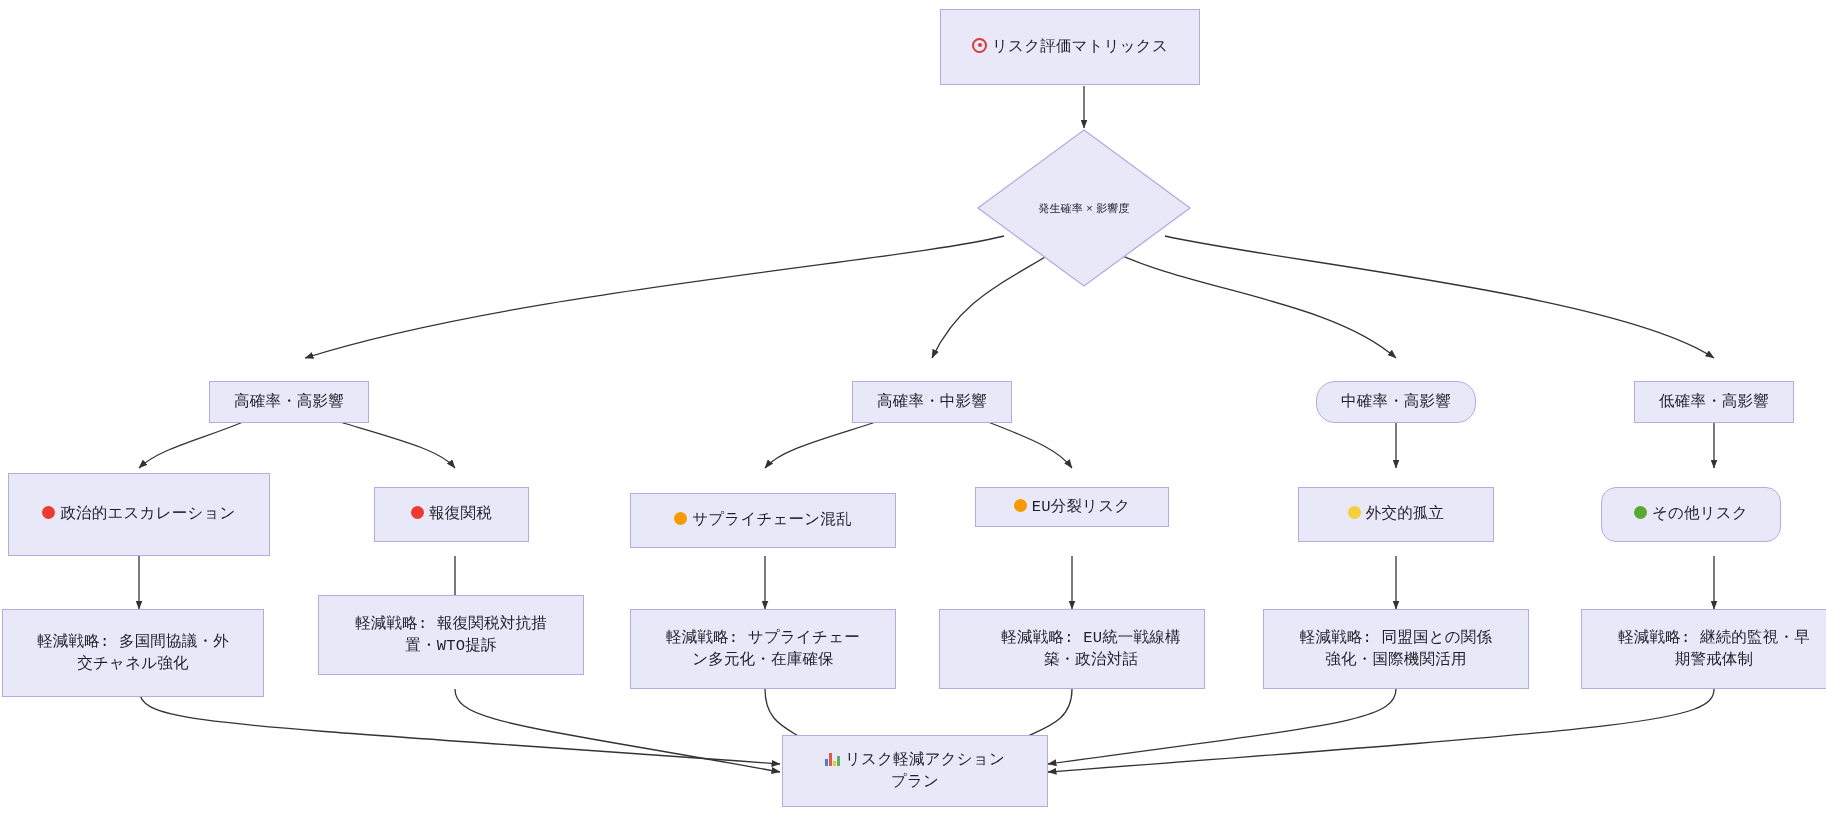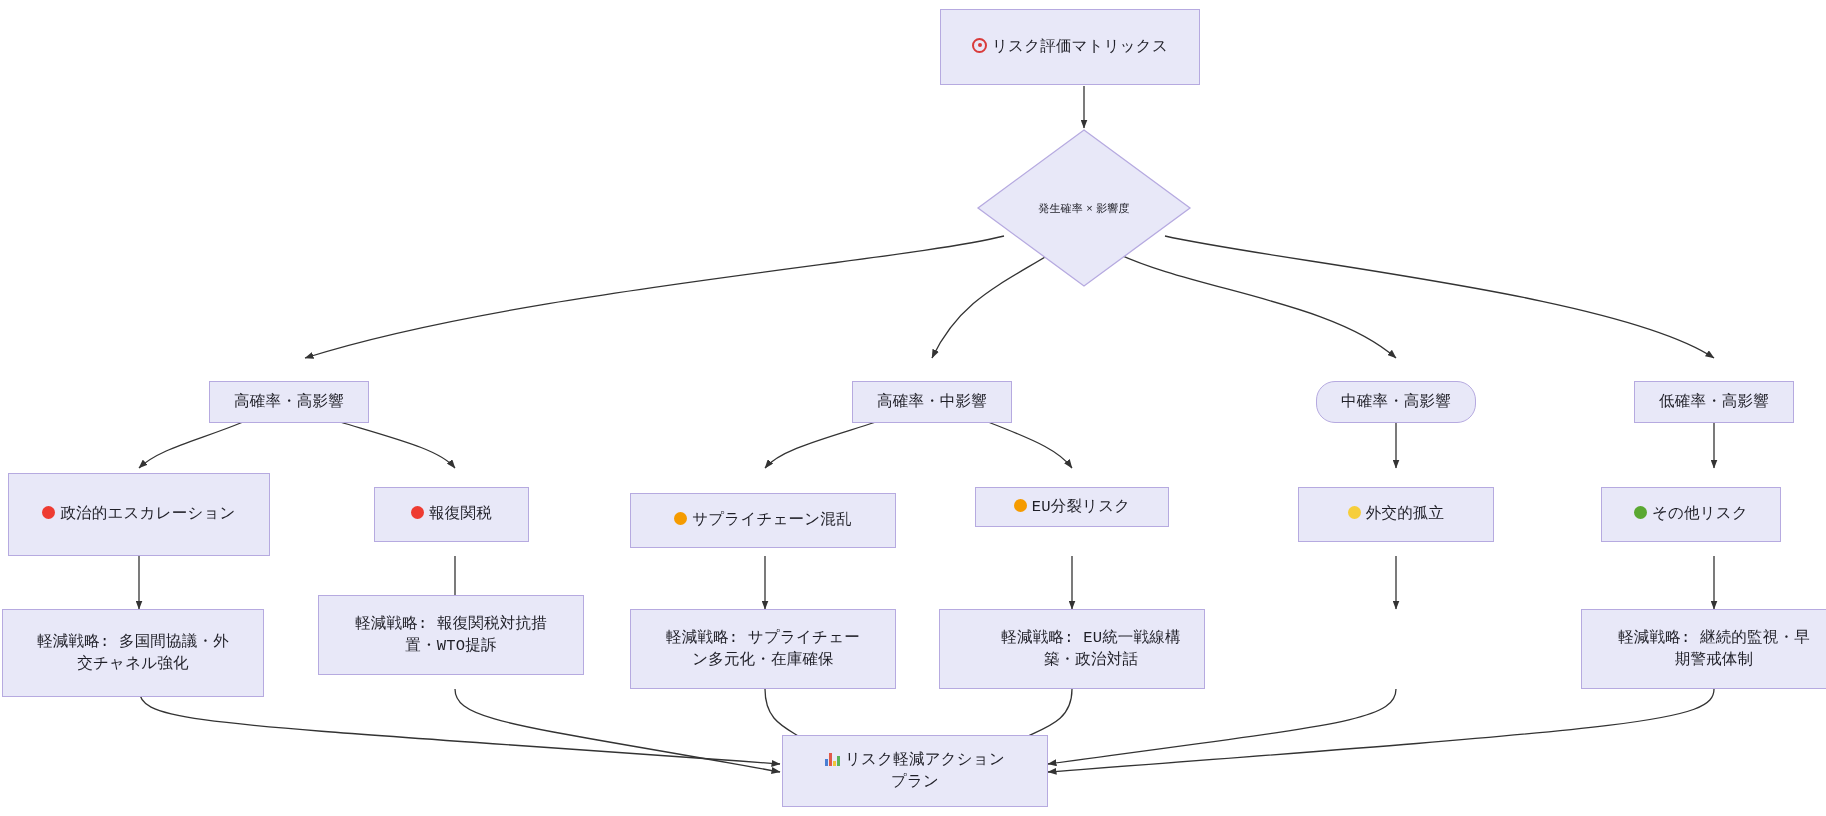--- a/index.html
+++ b/index.html
@@ -201,40 +201,44 @@
   </div>
 
   <div class="node" style="left:975px; top:487px; width:194px; height:40px;">
     <span class="label"><span class="dot" style="background:#f59b00"></span><span>EU分裂リスク</span></span>
   </div>
 
   <div class="node" style="left:1298px; top:487px; width:196px; height:55px;">
     <span class="label"><span class="dot" style="background:#f6ce3b"></span><span>外交的孤立</span></span>
   </div>
 
-  <div class="node" style="left:1601px; top:487px; width:180px; height:55px;">
+  <div class="node" style="left:1601px; top:487px; width:180px; height:55px;border-radius:15px;">
     <span class="label"><span class="dot" style="background:#5aa832"></span><span>その他リスク</span></span>
   </div>
 
   <div class="node" style="left:2px; top:609px; width:262px; height:88px;text-align:center;">
     <span class="label">軽減戦略: 多国間協議・外
 交チャネル強化</span>
   </div>
   <div class="node" style="left:318px; top:595px; width:266px; height:80px;">
     <span class="label">軽減戦略: 報復関税対抗措
 置・WTO提訴</span>
   </div>
   <div class="node" style="left:630px; top:609px; width:266px; height:80px;">
     <span class="label">軽減戦略: サプライチェー
 ン多元化・在庫確保</span>
   </div>
   <div class="node" style="left:939px; top:609px; width:266px; height:80px;padding-left:48px;">
     <span class="label">軽減戦略: EU統一戦線構
 築・政治対話</span>
   </div>
+  <div class="node" style="left:1263px; top:609px; width:266px; height:80px;">
+    <span class="label">軽減戦略: 同盟国との関係
+強化・国際機関活用</span>
+  </div>
   <div class="node" style="left:1581px; top:609px; width:266px; height:80px;">
     <span class="label">軽減戦略: 継続的監視・早
 期警戒体制</span>
   </div>
 
   <div class="node" style="left:782px; top:735px; width:266px; height:72px;">
     <span class="label"><span class="bar-icon"><i></i><i></i><i></i><i></i></span><span>リスク軽減アクション
 プラン</span></span>
   </div>
 

